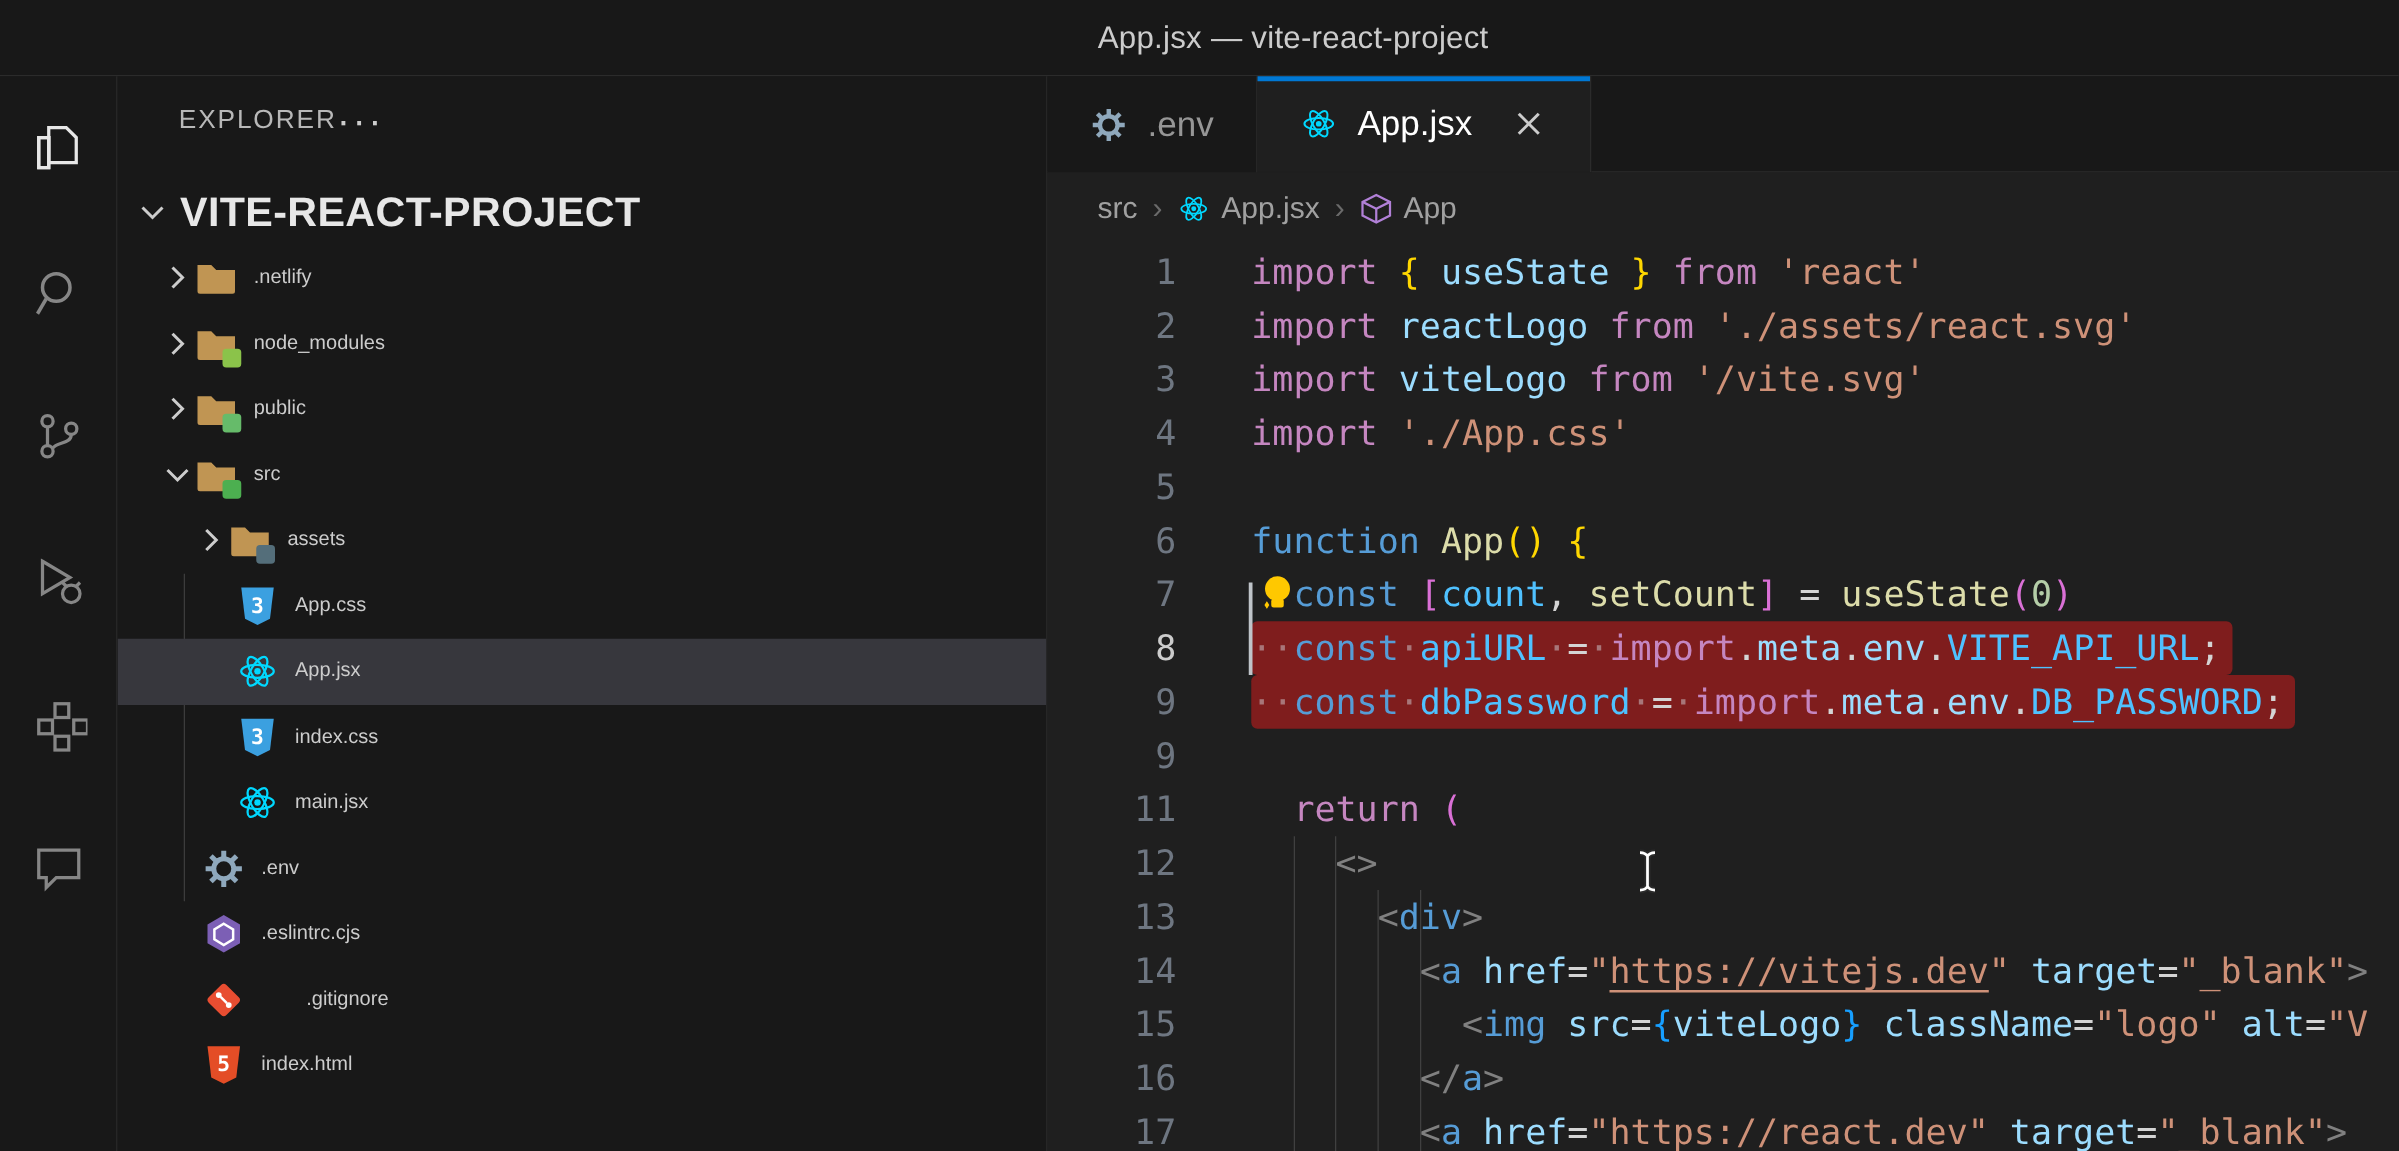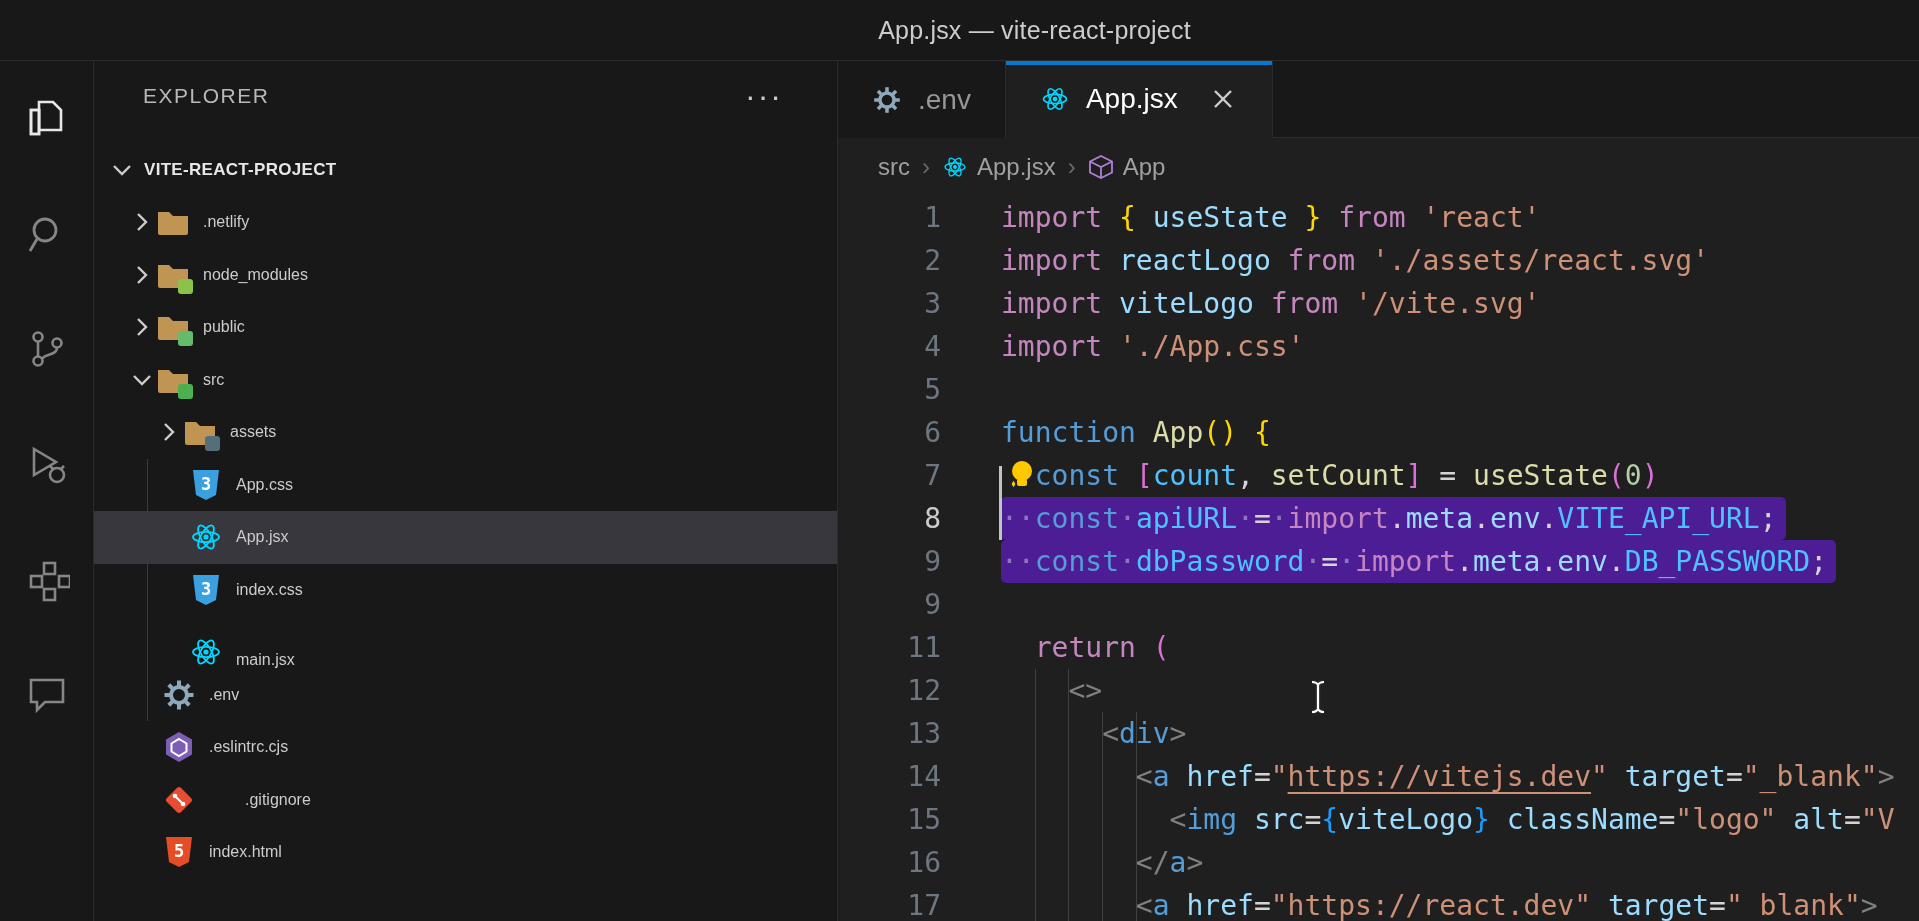--- a/index.html
+++ b/index.html
@@ -15,26 +15,26 @@
 
   
   #activitybar { position:absolute; left:0; top:61px; width:94px; height:860px;
     background:#181818; border-right:1px solid #2b2b2b; }
   .act-item { width:94px; height:115px; display:flex; align-items:center; justify-content:center; cursor:pointer; }
   .act-item svg { width:46px; height:46px; }
 
   
   #sidebar { position:absolute; left:94px; top:61px; width:744px; height:860px;
     background:#181818; border-right:1px solid #2b2b2b; overflow:hidden; }
-  #sidebar-header { height:69px; display:flex; align-items:center; justify-content:space-between;
+  #sidebar-header { height:69px; display:flex; align-items:center; justify-content:flex-start;
     padding:0 54px 0 49px; }
   #sidebar-header .hdr-label { color:#b8b8b8; font-size:21px; letter-spacing:1.5px; }
   #sidebar-header .more { color:#cccccc; font-size:32px; letter-spacing:2px; cursor:pointer; line-height:10px; }
   #root-row { height:52px; margin-top:14px; display:flex; align-items:center; cursor:pointer; padding-left:14px; }
-  #root-row .root-label { color:#e7e7e7; font-size:17px; font-weight:bold; margin-left:8px; letter-spacing:0.3px; }
+  #root-row .root-label { color:#e7e7e7; font-size:33px; font-weight:bold; margin-left:8px; letter-spacing:0.3px; }
   .chev { width:28px; height:28px; flex:0 0 28px; display:flex; align-items:center; justify-content:center; }
   #tree { position:relative; }
   .tree-row { height:52.5px; display:flex; align-items:center; cursor:pointer; position:relative; }
   .tree-row.selected { background:#37373d; }
   .tree-row .icon-box { width:34px; height:34px; flex:0 0 34px; position:relative; margin-right:13px; }
   .tree-row .label { color:#cccccc; font-size:16px; white-space:nowrap; }
   .badge { position:absolute; right:-3px; bottom:-2px; width:15px; height:15px; border-radius:3px;
     font-size:10px; color:#1f3d1f; display:flex; align-items:center; justify-content:center; font-weight:bold; }
   #tree-guide { position:absolute; left:53px; width:1px; background:#3c3c3c; }
 
@@ -57,21 +57,21 @@
   .bc-sep { color:#6a6a6a; font-size:24px; margin:0 12px; }
   .bc-icon { width:26px; height:26px; margin-right:9px; }
 
   
   #code { position:absolute; left:838px; top:196px; width:1081px; height:725px; background:#1f1f1f;
     font-family:"DejaVu Sans Mono", monospace; font-size:28px; }
   .code-line { height:43px; line-height:43px; display:flex; white-space:pre; }
   .gutter { width:125px; flex:0 0 125px; text-align:right; padding-right:22px; color:#6e7681; }
   .gutter.active { color:#cccccc; }
   .line-body { margin-left:38px; }
-  .sel-bg { background:#4c1d95; border-radius:5px; padding-right:9px; display:inline-block; }
+  .sel-bg { background:#7f1d1d; border-radius:5px; padding-right:9px; display:inline-block; }
   .tk-kw  { color:#c586c0; } .tk-decl{ color:#569cd6; } .tk-fn  { color:#dcdcaa; }
   .tk-var { color:#9cdcfe; } .tk-const{color:#4fc1ff; } .tk-str { color:#ce9178; }
   .tk-num { color:#b5cea8; } .tk-b1 { color:#ffd700; } .tk-b2 { color:#da70d6; }
   .tk-b3  { color:#179fff; } .tk-pun { color:#d4d4d4; } .tk-jsx { color:#808080; }
   .tk-ws  { color:rgba(220,228,235,0.45); }
   .tk-link{ color:#ce9178; text-decoration:underline; text-underline-offset:6px; }
   .indent-guide { position:absolute; width:1px; background:#404040; }
   #caret { position:absolute; width:3px; background:#bfc4c9; left:161px; top:270px; height:74px; }
   #bulb { position:absolute; left:165px; top:262px; width:34px; height:36px; }
   #ibeam { position:absolute; left:470px; top:483px; width:20px; height:36px; }
@@ -231,21 +231,21 @@
             </svg></span>
           <span class="label">App.jsx</span>
         </div>
         <div class="tree-row" style="padding-left: 95px;">
           <span class="icon-box"><svg viewBox="0 0 34 34" width="100%" height="100%" xmlns="http://www.w3.org/2000/svg">
               <polygon points="4,2 30,2 27,27 17,32 7,27" fill="#3ba0e0"></polygon>
               <text x="17" y="22" font-size="17" font-family="monospace" font-weight="bold" fill="#ffffff" text-anchor="middle">3</text>
             </svg></span>
           <span class="label">index.css</span>
         </div>
-        <div class="tree-row" style="padding-left: 95px; align-items: flex-end;">
+        <div class="tree-row" style="padding-left: 95px;">
           <span class="icon-box"><svg viewBox="0 0 34 34" width="100%" height="100%" xmlns="http://www.w3.org/2000/svg">
               <g stroke="#00d8ff" stroke-width="1.8" fill="none">
                 <ellipse cx="17" cy="17" rx="13" ry="5.2"></ellipse>
                 <ellipse cx="17" cy="17" rx="13" ry="5.2" transform="rotate(60 17 17)"></ellipse>
                 <ellipse cx="17" cy="17" rx="13" ry="5.2" transform="rotate(120 17 17)"></ellipse>
               </g>
               <circle cx="17" cy="17" r="2.6" fill="#00d8ff"></circle>
             </svg></span>
           <span class="label">main.jsx</span>
         </div>

